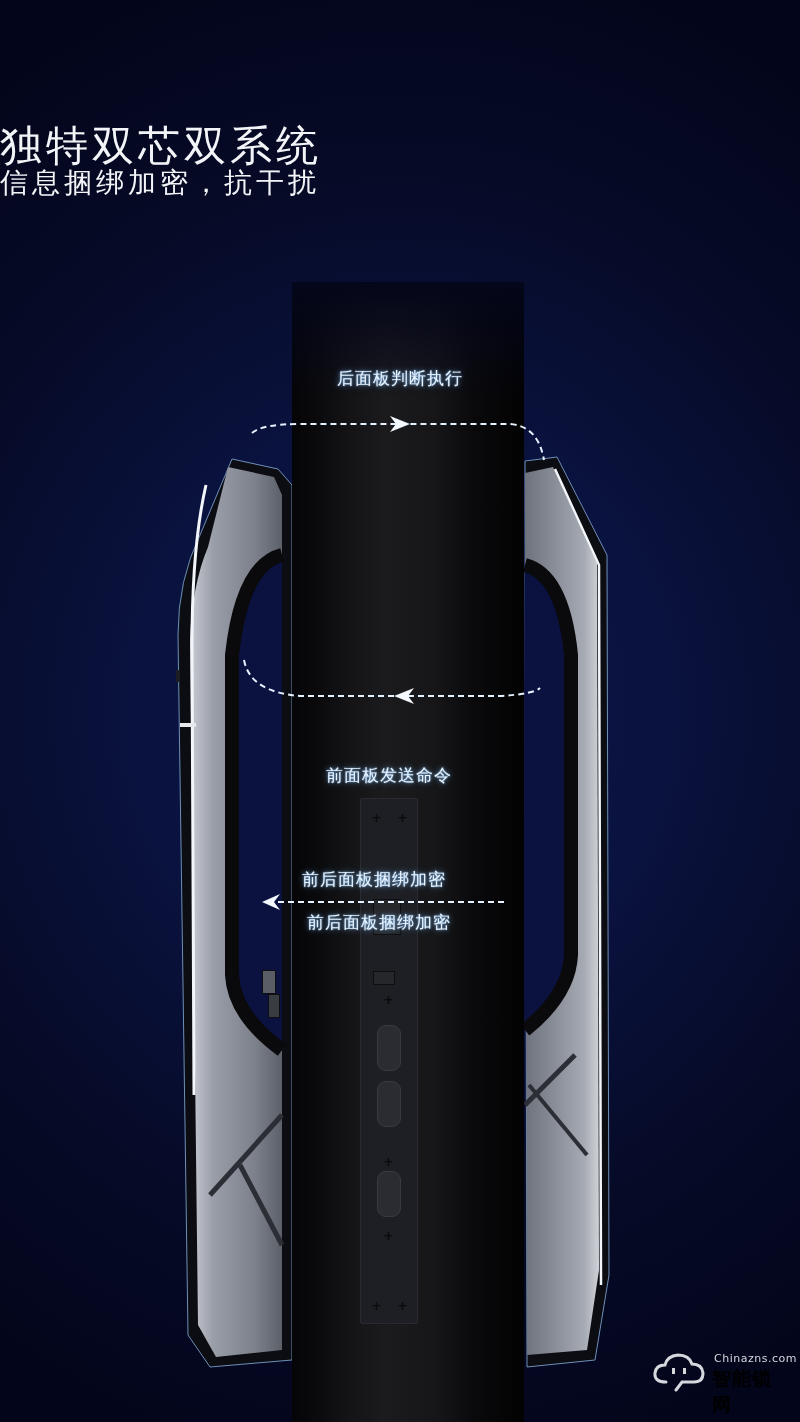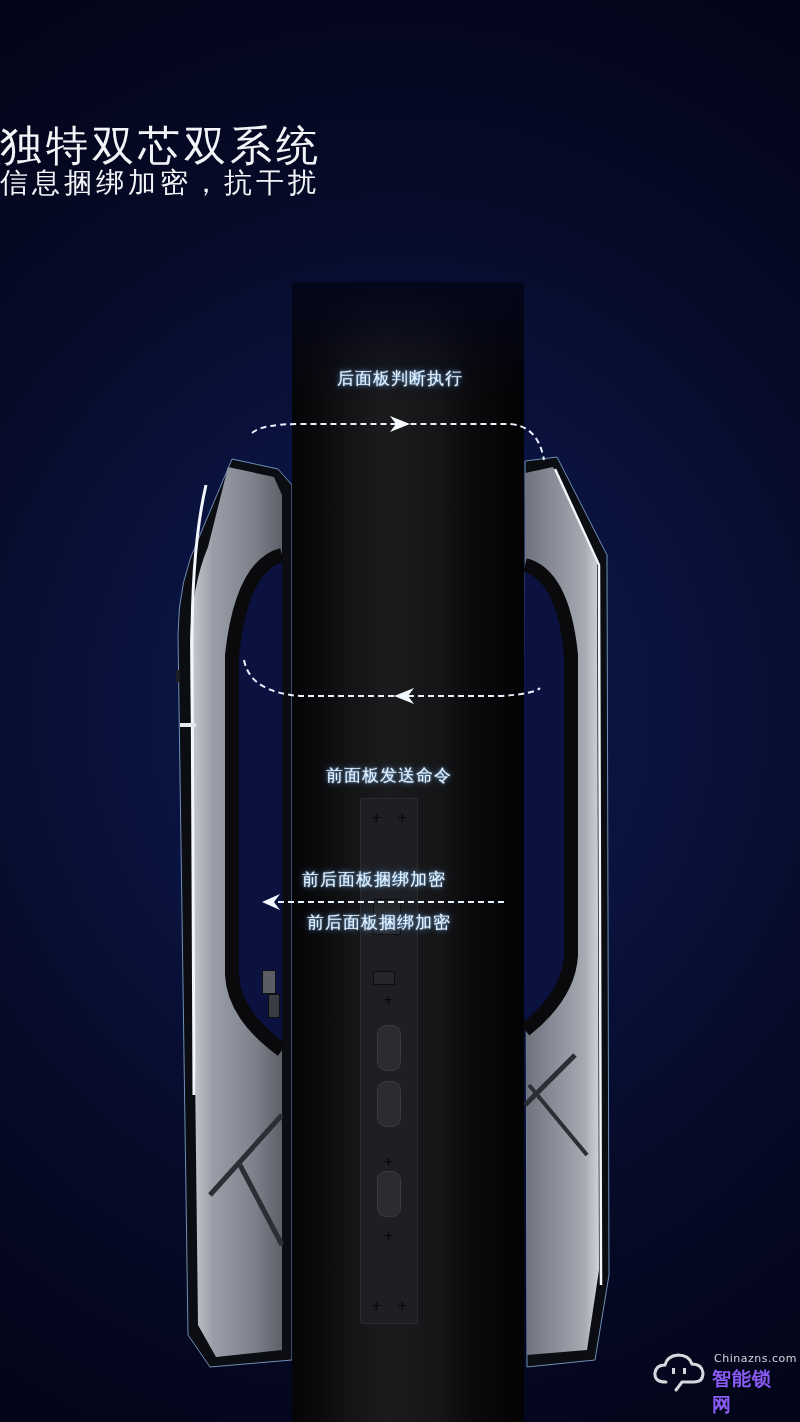--- a/index.html
+++ b/index.html
@@ -42,21 +42,21 @@
     
     .label {
       position:absolute; color:#e9f4ff; font-size:17px; font-weight:normal;
       letter-spacing:1px; white-space:nowrap;
       text-shadow: 0 0 6px rgba(120,190,255,0.75), 0 0 2px rgba(160,210,255,0.9);
     }
     svg.arrows { position:absolute; left:0; top:0; }
 
     .wm { position:absolute; left:652px; top:1352px; width:130px; height:40px; }
     .wm-domain { position:absolute; left:62px; top:0; color:#d5d8dd; font-size:11px; letter-spacing:0.5px; }
-    .wm-name { position:absolute; left:60px; top:14px; color:#8b5cf6; font-size:19px; font-weight:bold; letter-spacing:1px; }
+    .wm-name { position:absolute; left:60px; top:14px; color:#000000; font-size:19px; font-weight:bold; letter-spacing:1px; }
   </style>
 </head>
 <body>
 
 <div class="title t1">独特双芯双系统</div>
 <div class="title t2">信息捆绑加密，抗干扰</div>
 
 <svg class="handle" style="left:170px;top:455px" width="130" height="920" viewBox="0 0 130 920">
   <defs>
     <linearGradient id="metalL" x1="0" x2="1">

